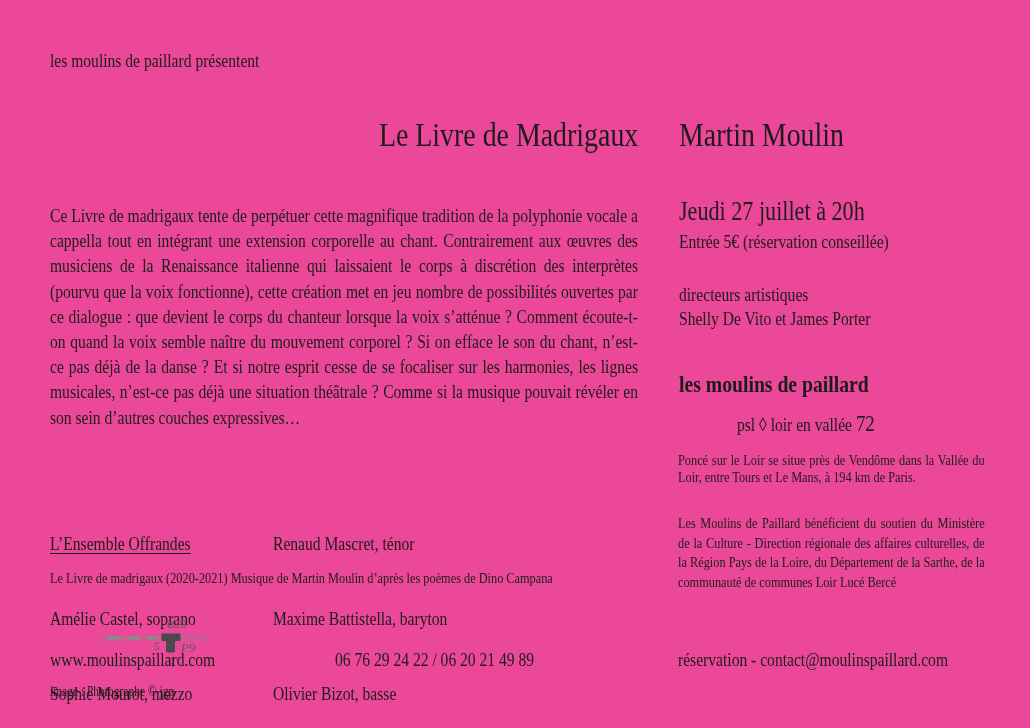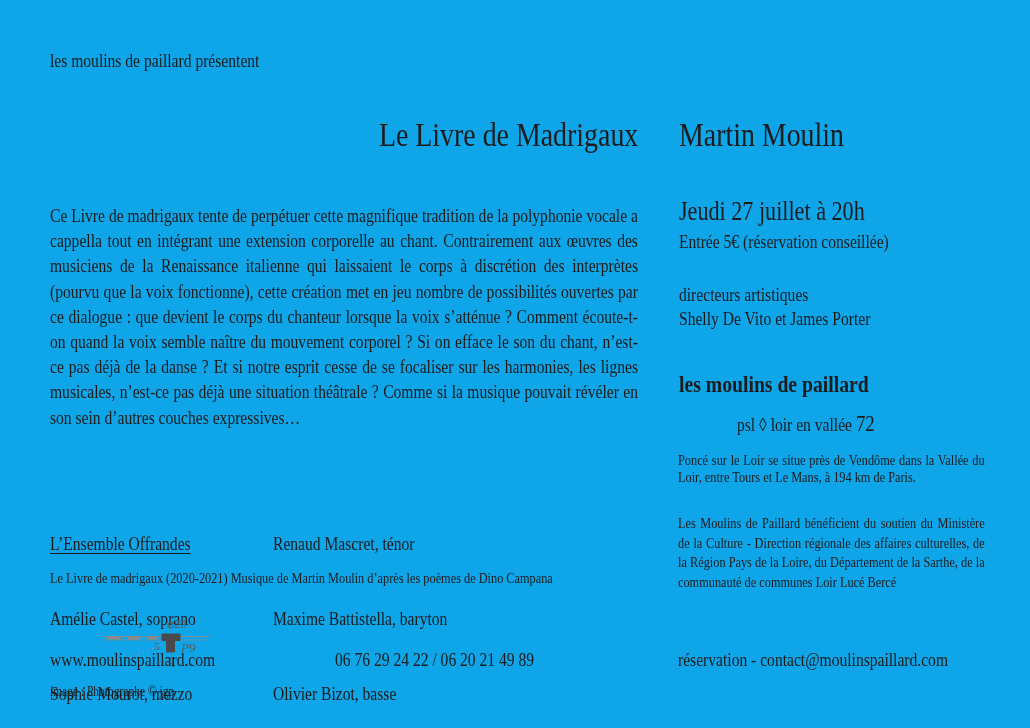--- a/index.html
+++ b/index.html
@@ -1,21 +1,21 @@
 <!DOCTYPE html>
 <html><head>
 <meta charset="utf-8">
 <style>
   html, body { margin: 0; padding: 0; background: #e8e8e8; }
   .sheet {
     position: relative;
     width: 1030px;
     height: 728px;
     margin: 0 auto;
-    background: #0ea5e9;
+    background: #ec4899;
     overflow: hidden;
     font-family: "Liberation Serif", serif;
     color: #1c1c1c;
   }
   .abs { position: absolute; white-space: pre; }
   .wrap { white-space: normal; }
   
   .cx  { transform: scaleX(0.82); transform-origin: top left; }
   .cxr { transform: scaleX(0.82); transform-origin: top right; }
 

